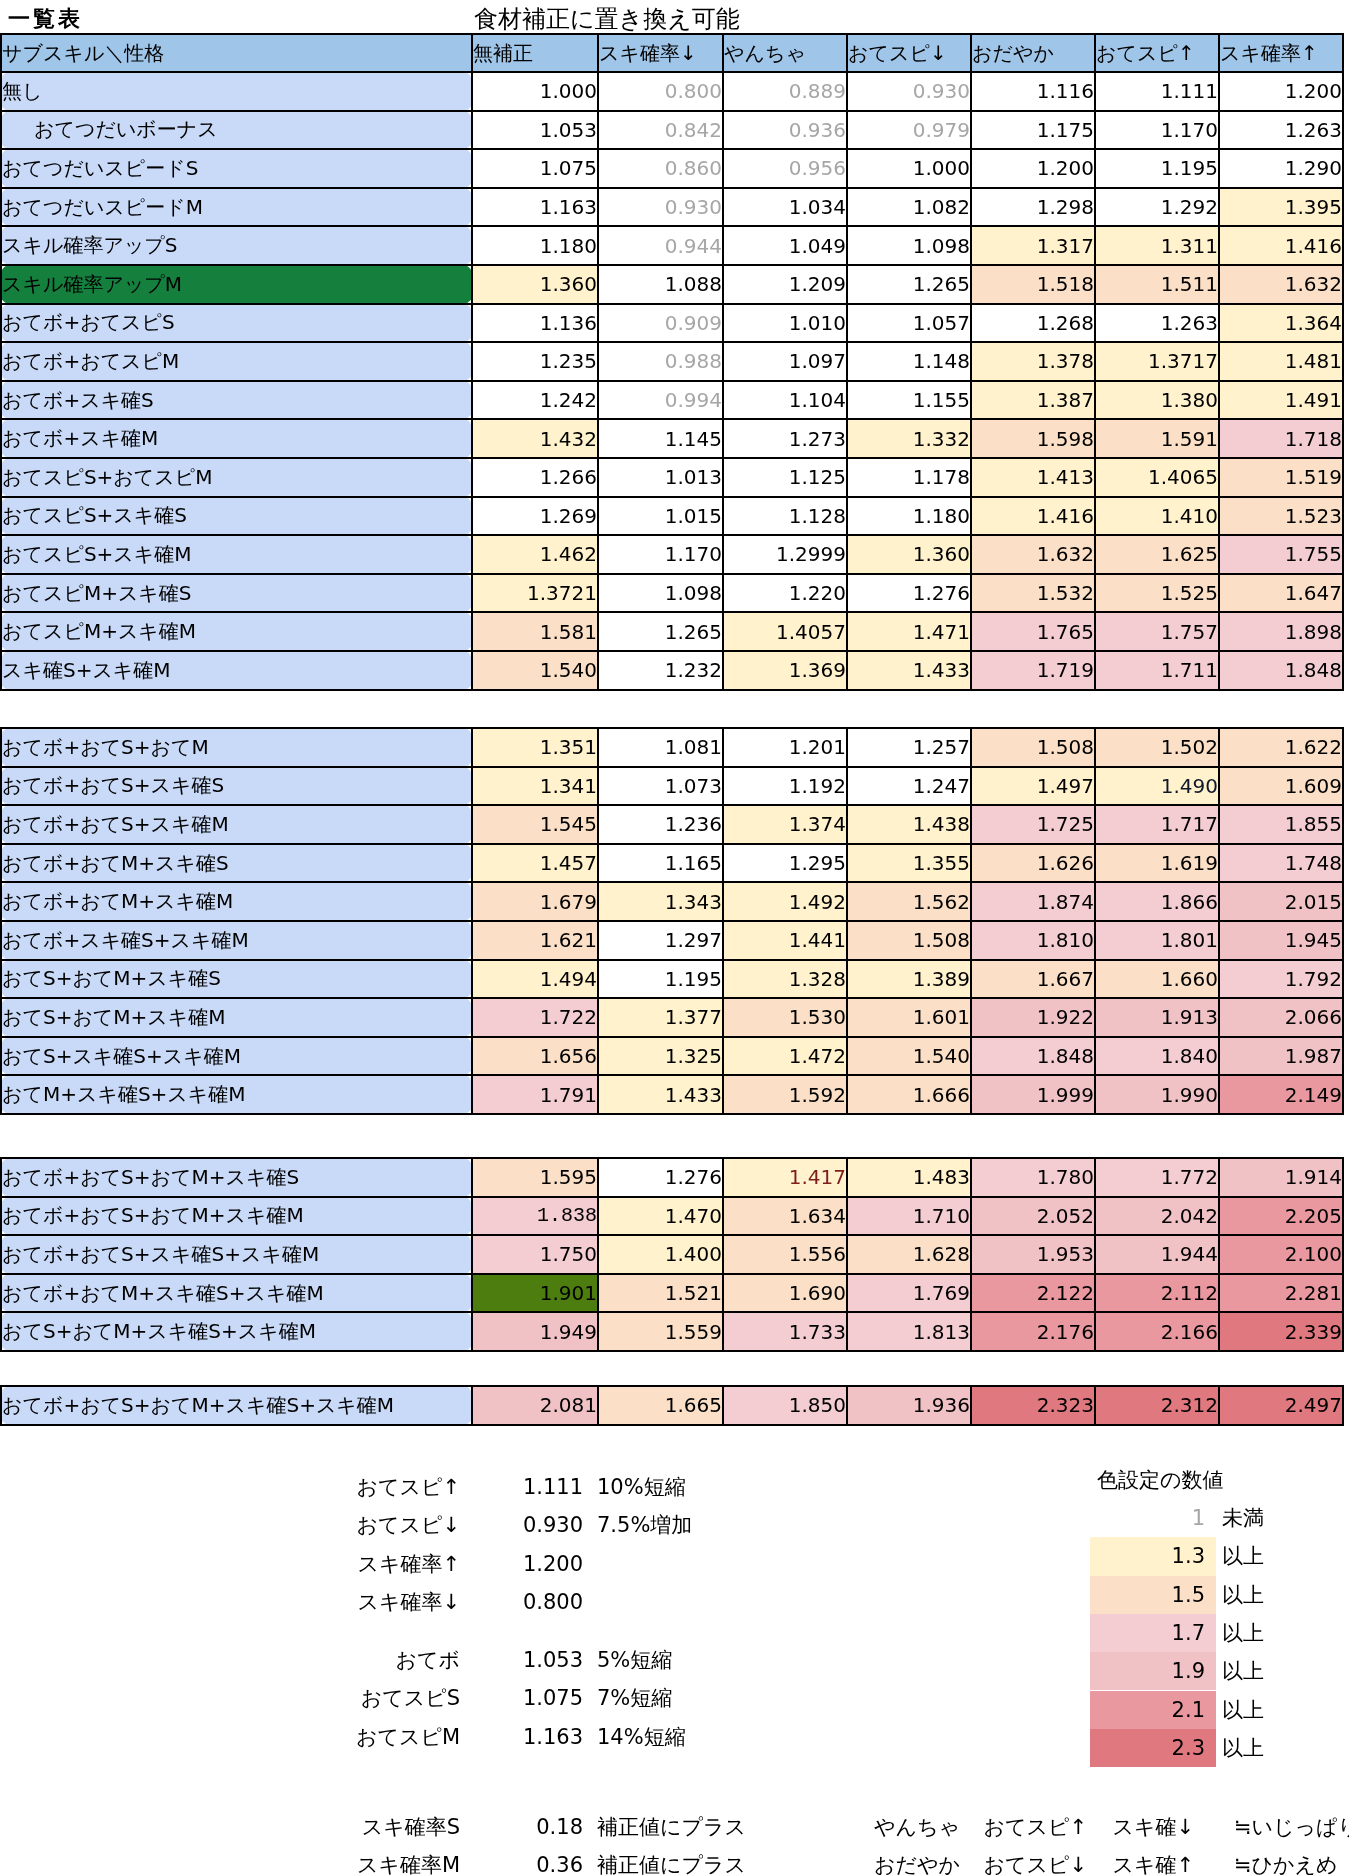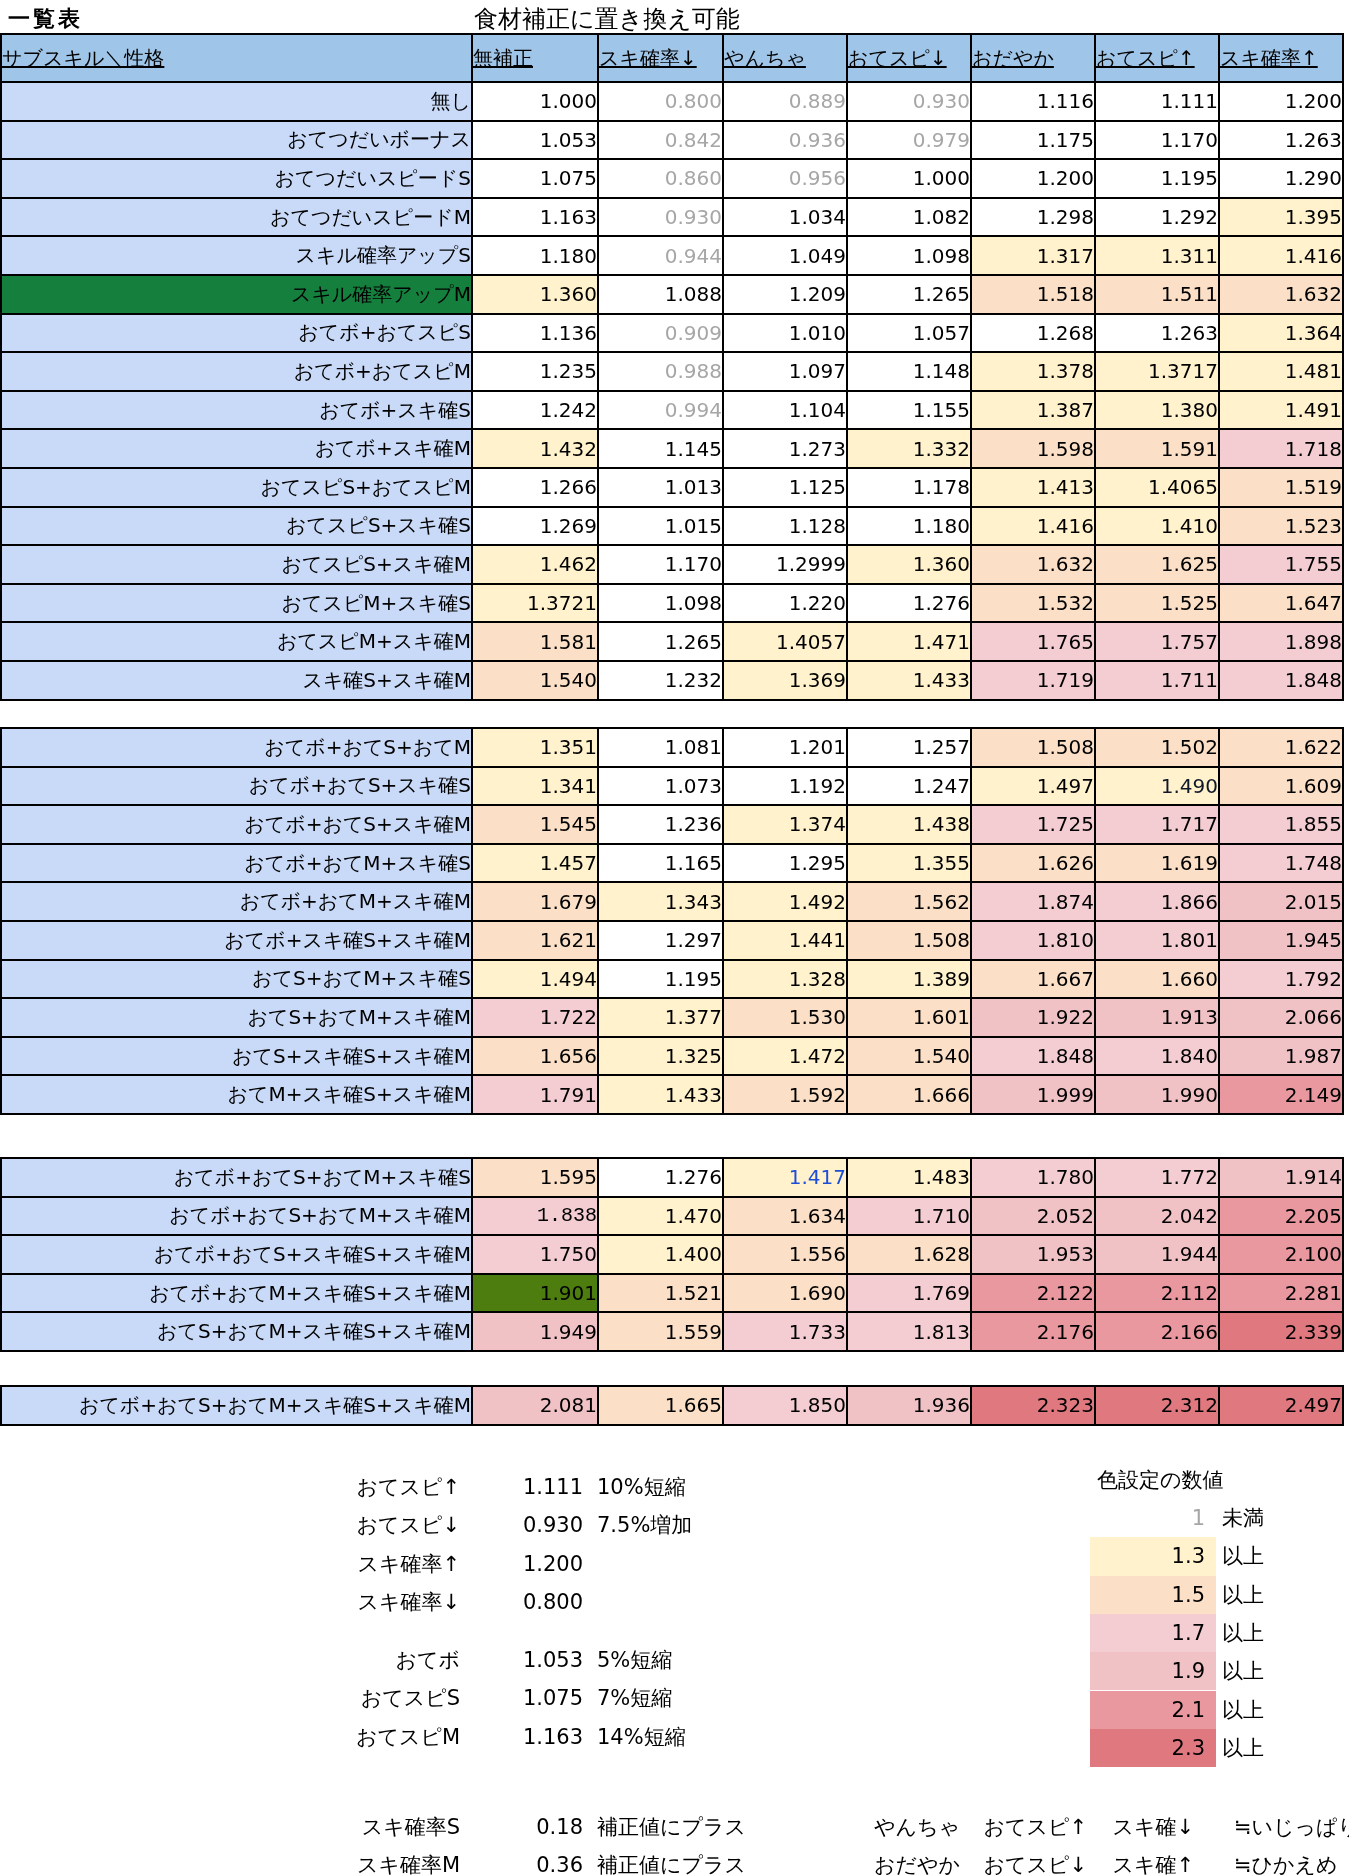--- a/index.html
+++ b/index.html
@@ -15,23 +15,23 @@
     position:absolute;left:474px;top:3px;font-size:24px;white-space:nowrap;
   }
   table.grid{
     position:absolute;left:0;border-collapse:collapse;table-layout:fixed;
   }
   table.grid td, table.grid th{
     border:2px solid #000;box-sizing:border-box;overflow:hidden;white-space:nowrap;
     font-size:20px;font-weight:normal;vertical-align:middle;padding:0;
   }
   table.grid tr{height:38.6px;}
-  table.grid tr.hdr{height:48px;text-decoration:underline;}
+  table.grid tr.hdr{height:38px;}
   th.corner, th.colhead{text-align:left;padding-left:8px;font-weight:bold;}
-  td.label{text-align:right;padding-left:8px;}
+  td.label{text-align:left;padding-left:8px;border-radius:9px;}
   td.val{text-align:right;padding-right:11px;}
   .fnote-row{position:absolute;height:38.3px;line-height:38.3px;font-size:21px;white-space:nowrap;}
   .fnote-label{position:absolute;left:0;width:460px;text-align:right;}
   .fnote-value{position:absolute;left:471px;width:112px;text-align:right;}
   .fnote-desc{position:absolute;left:597px;text-align:left;}
   .legend-title{position:absolute;left:1097px;font-size:21px;line-height:38.3px;white-space:nowrap;}
   .legend-row{position:absolute;height:38.3px;line-height:38.3px;font-size:21px;white-space:nowrap;}
   .legend-swatch{position:absolute;left:1090px;width:126px;height:38.3px;text-align:right;box-sizing:border-box;padding-right:11px;}
   .legend-suffix{position:absolute;left:1222px;}
   .nature-row{position:absolute;height:38.3px;line-height:38.3px;font-size:21px;white-space:nowrap;}
@@ -354,21 +354,21 @@
           <col style="width: 124px;">
           <col style="width: 124px;">
           <col style="width: 124px;">
           <col style="width: 124px;">
         </colgroup>
         <tbody>
           <tr>
             <td class="label" style="background: rgb(201, 218, 248);">おてボ+おてS+おてM+スキ確S</td>
             <td class="val" style="background: rgb(251, 224, 199); color: rgb(0, 0, 0);">1.595</td>
             <td class="val" style="background: rgb(255, 255, 255); color: rgb(0, 0, 0);">1.276</td>
-            <td class="val" style="background: rgb(255, 242, 204); color: #1d4ed8; text-align: right;">1.417</td>
+            <td class="val" style="background: rgb(255, 242, 204); color: #7f1d1d; text-align: right;">1.417</td>
             <td class="val" style="background: rgb(255, 242, 204); color: rgb(0, 0, 0); padding-left: 44px;">1.483</td>
             <td class="val" style="background: rgb(243, 205, 210); color: rgb(0, 0, 0);">1.780</td>
             <td class="val" style="background: rgb(243, 205, 210); color: rgb(0, 0, 0);">1.772</td>
             <td class="val" style="background: rgb(240, 194, 198); color: rgb(0, 0, 0);">1.914</td>
           </tr>
           <tr>
             <td class="label" style="background: rgb(201, 218, 248);">おてボ+おてS+おてM+スキ確M</td>
             <td class="val" style="background: rgb(243, 205, 210); color: rgb(0, 0, 0); font-family: Liberation Mono, monospace;">1.838</td>
             <td class="val" style="background: rgb(255, 242, 204); color: rgb(0, 0, 0);">1.470</td>
             <td class="val" style="background: rgb(251, 224, 199); color: rgb(0, 0, 0);">1.634</td>

